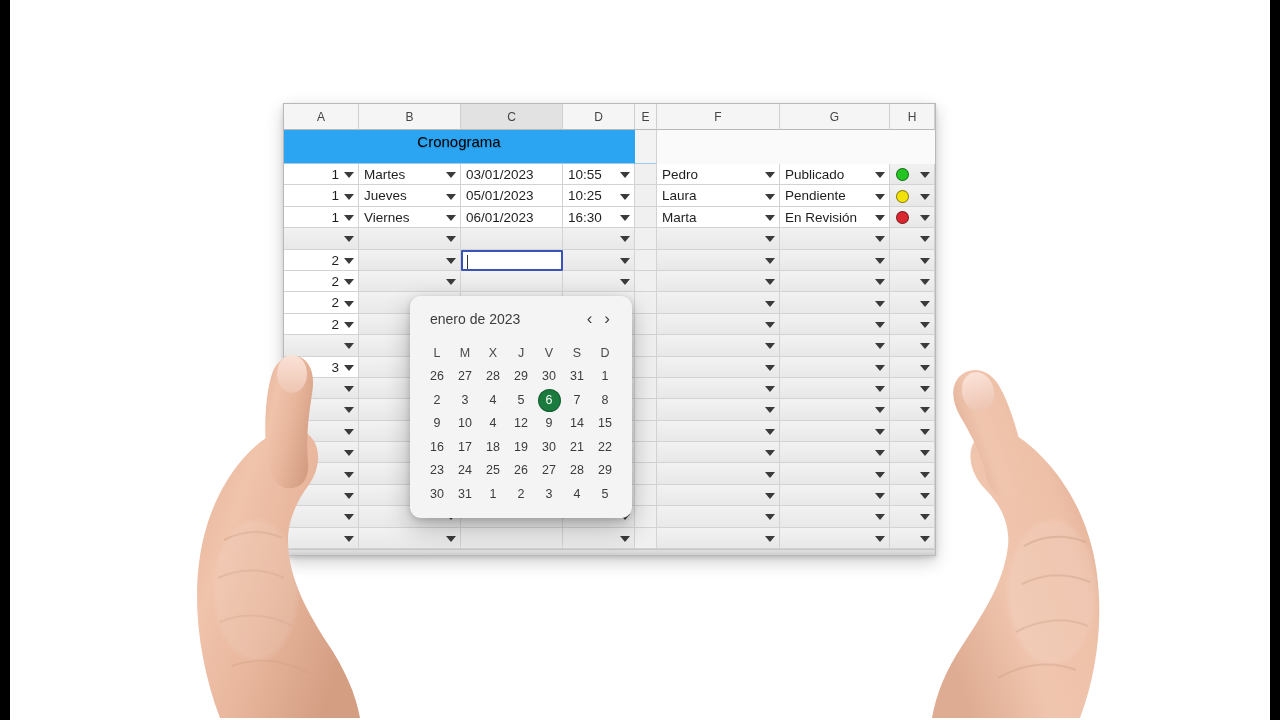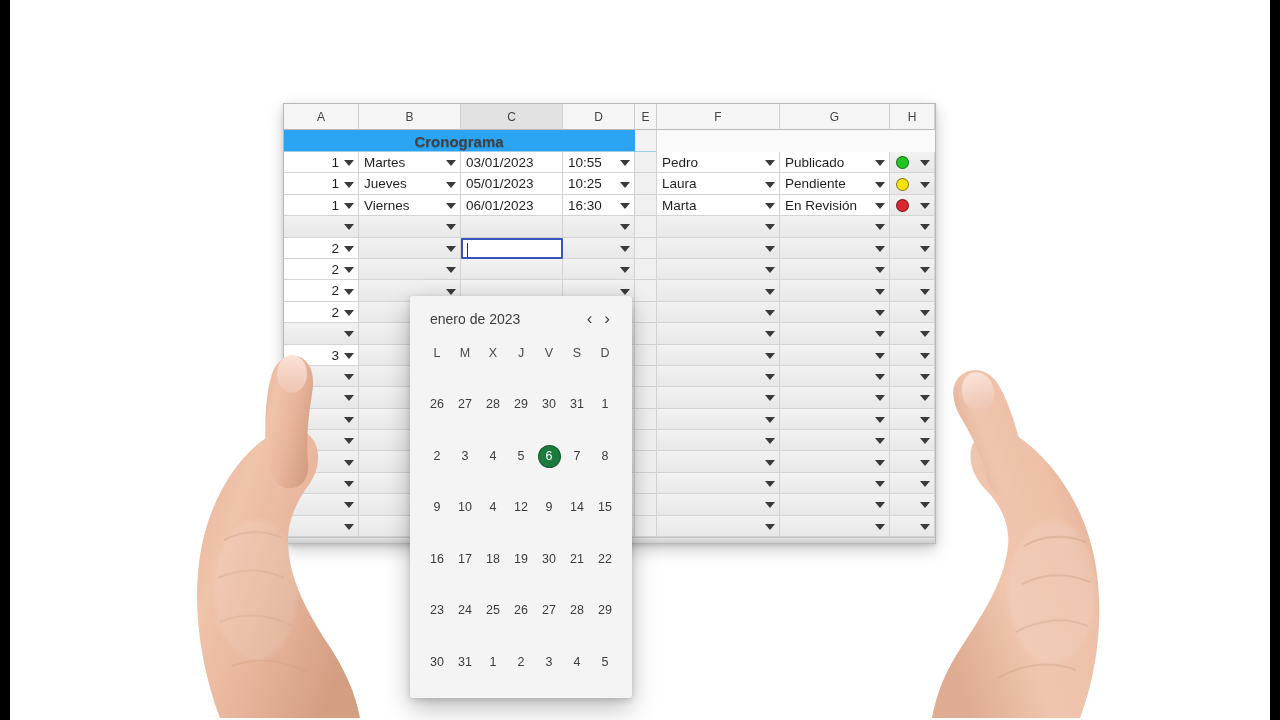--- a/index.html
+++ b/index.html
@@ -66,25 +66,25 @@
     height: 26px;
     line-height: 26px;
     border-bottom: 1px solid #b9b9b9;
     border-right: 1px solid #cfcfcf;
   }
   .colhdr.active { background: #e2e2e2; }
 
   
   .banner {
     background: #2ba4f2;
-    color: #404040;
-    font-weight: bold;
+    color: #000000;
+    font-weight: normal;
     font-size: 15px;
     text-align: center;
-    height: 22px;
+    height: 34px;
     line-height: 23px;
     border-right: 1px solid #2ba4f2;
     border-bottom: 1px solid #9ecdea;
     text-shadow: 0 1px 1px rgba(0,0,0,0.18);
   }
   .banner.gap { background: #f3f3f3; border-right: 1px solid #d3d3d3; }
 
   
   .subhdr {
     background: #bfe2f7;
@@ -156,23 +156,23 @@
     background: linear-gradient(#e0e0e0, #cfcfcf);
     border-top: 1px solid #c4c4c4;
   }
 
   
   #datepicker {
     position: absolute;
     left: 400px; top: 296px;
     width: 222px;
     background: #f4f4f4;
-    border-radius: 3px;
+    border-radius: 11px;
     box-shadow: 0 10px 26px rgba(0,0,0,0.26), 0 2px 6px rgba(0,0,0,0.16);
-    padding: 14px 12px 24px 12px;
+    padding: 14px 12px 12px 12px;
     z-index: 40;
     font-family: "Liberation Sans", sans-serif;
   }
   #dp-head {
     display: flex;
     align-items: center;
     justify-content: space-between;
     padding: 0 4px 0 8px;
     margin-bottom: 14px;
   }
@@ -202,21 +202,20 @@
     color: #4a4a4a;
   }
   .day {
     height: 23.5px;
     line-height: 23.5px;
     text-align: center;
     font-size: 12.5px;
     color: #3c3c3c;
     position: relative;
     cursor: pointer;
-    margin-top: 28px;
   }
   .day.sel span {
     display: inline-block;
     width: 21px; height: 21px;
     line-height: 21px;
     border-radius: 50%;
     background: #1b7a3d;
     color: #ffffff;
     box-shadow: 0 0 0 1px #136030;
   }

